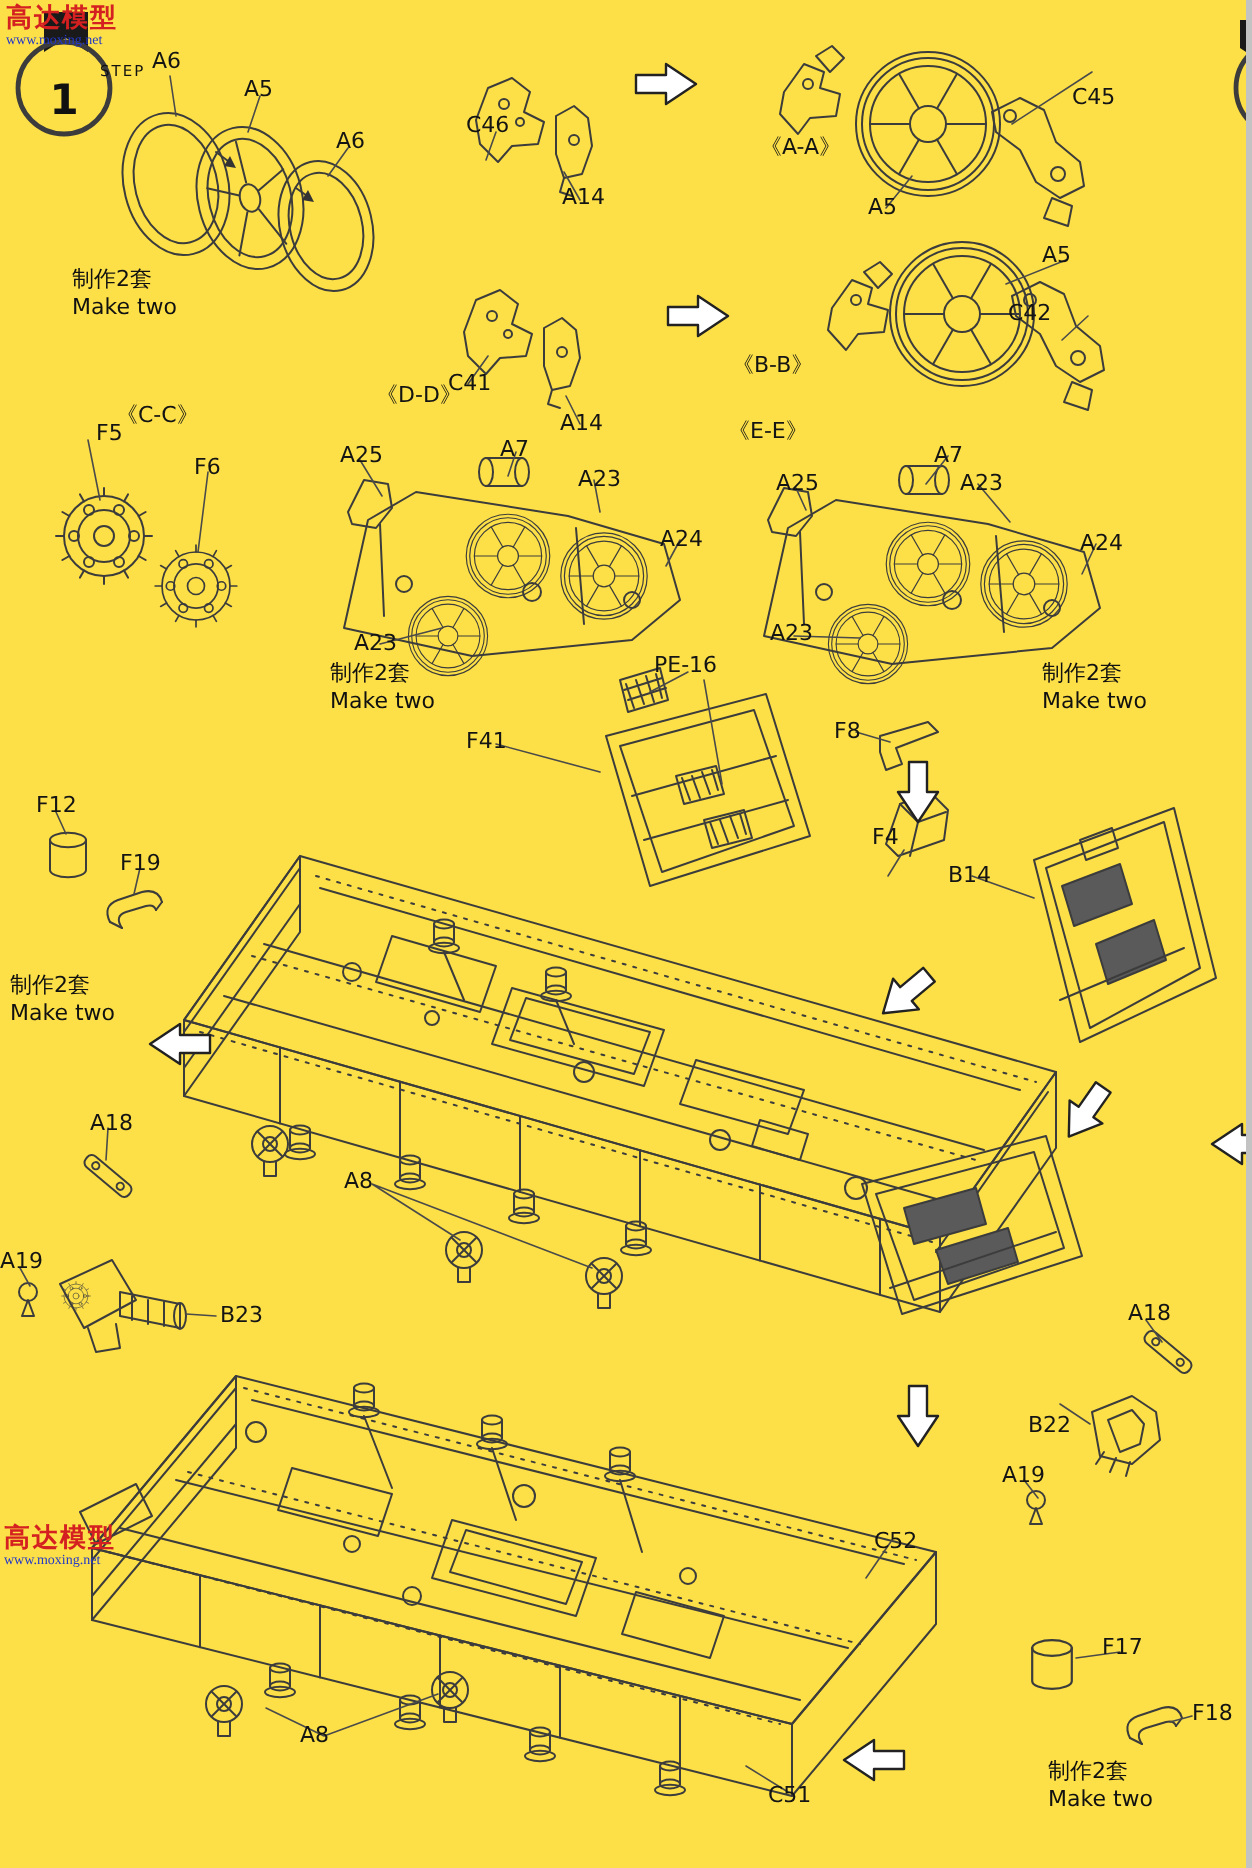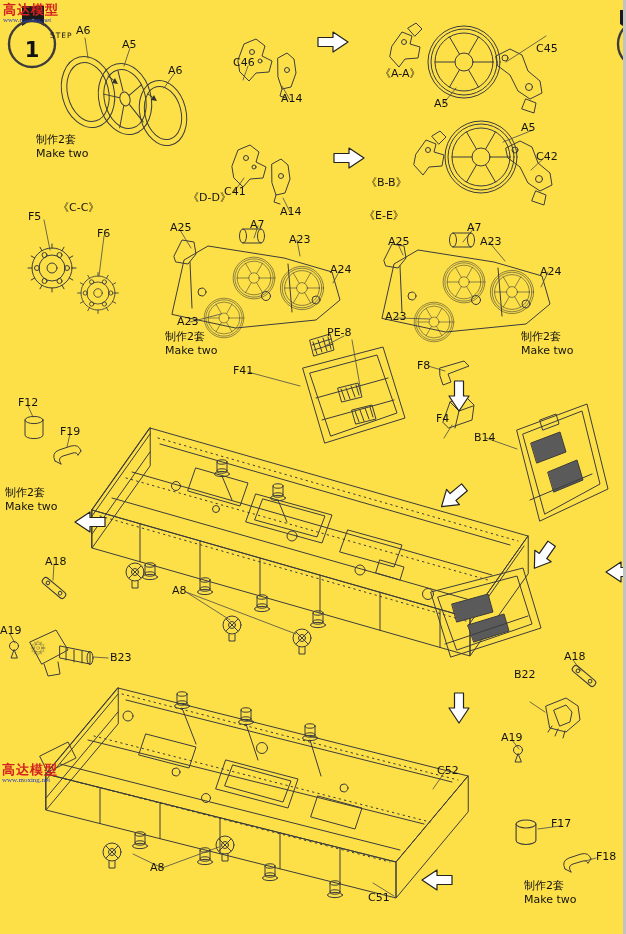--- a/index.html
+++ b/index.html
@@ -338,54 +338,54 @@
 <div class="lbl" style="left:233px;top:56px">C46</div>
 <div class="lbl" style="left:281px;top:92px">A14</div>
 <div class="lbl" style="left:380px;top:66px">《A-A》</div>
 <div class="lbl" style="left:536px;top:42px">C45</div>
 <div class="lbl" style="left:434px;top:97px">A5</div>
 <div class="lbl" style="left:224px;top:185px">C41</div>
 <div class="lbl" style="left:188px;top:190px">《D-D》</div>
 <div class="lbl" style="left:280px;top:205px">A14</div>
 <div class="lbl" style="left:366px;top:175px">《B-B》</div>
 <div class="lbl" style="left:521px;top:121px">A5</div>
-<div class="lbl" style="left:536px;top:150px">C42</div>
+<div class="lbl" style="left:504px;top:150px">C42</div>
 <div class="lbl" style="left:58px;top:200px">《C-C》</div>
 <div class="lbl" style="left:364px;top:208px">《E-E》</div>
-<div class="lbl" style="left:28px;top:210px">F5</div>
+<div class="lbl" style="left:48px;top:210px">F5</div>
 <div class="lbl" style="left:97px;top:227px">F6</div>
 <div class="lbl" style="left:170px;top:221px">A25</div>
 <div class="lbl" style="left:250px;top:218px">A7</div>
 <div class="lbl" style="left:289px;top:233px">A23</div>
 <div class="lbl" style="left:330px;top:263px">A24</div>
 <div class="lbl" style="left:177px;top:315px">A23</div>
 <div class="lbl" style="left:388px;top:235px">A25</div>
 <div class="lbl" style="left:467px;top:221px">A7</div>
 <div class="lbl" style="left:480px;top:235px">A23</div>
 <div class="lbl" style="left:540px;top:265px">A24</div>
 <div class="lbl" style="left:385px;top:310px">A23</div>
-<div class="lbl" style="left:327px;top:326px">PE-8</div>
+<div class="lbl" style="left:327px;top:326px">PE-16</div>
 <div class="lbl" style="left:233px;top:364px">F41</div>
 <div class="lbl" style="left:417px;top:359px">F8</div>
 <div class="lbl" style="left:436px;top:412px">F4</div>
 <div class="lbl" style="left:474px;top:431px">B14</div>
 <div class="lbl" style="left:18px;top:396px">F12</div>
 <div class="lbl" style="left:60px;top:425px">F19</div>
 <div class="lbl" style="left:45px;top:555px">A18</div>
 <div class="lbl" style="left:172px;top:584px">A8</div>
 <div class="lbl" style="left:0px;top:624px">A19</div>
 <div class="lbl" style="left:110px;top:651px">B23</div>
 <div class="lbl" style="left:564px;top:650px">A18</div>
-<div class="lbl" style="left:514px;top:668px">B22</div>
+<div class="lbl" style="left:514px;top:706px">B22</div>
 <div class="lbl" style="left:501px;top:731px">A19</div>
 <div class="lbl" style="left:437px;top:764px">C52</div>
 <div class="lbl" style="left:551px;top:817px">F17</div>
 <div class="lbl" style="left:596px;top:850px">F18</div>
 <div class="lbl" style="left:150px;top:861px">A8</div>
-<div class="lbl" style="left:368px;top:891px">C51</div>
+<div class="lbl" style="left:384px;top:891px">C51</div>
 
 <div class="mk" style="left:36px;top:133px"><span>制作2套</span><br><span>Make two</span></div>
 <div class="mk" style="left:165px;top:330px"><span>制作2套</span><br><span>Make two</span></div>
 <div class="mk" style="left:521px;top:330px"><span>制作2套</span><br><span>Make two</span></div>
 <div class="mk" style="left:5px;top:486px"><span>制作2套</span><br><span>Make two</span></div>
 <div class="mk" style="left:524px;top:879px"><span>制作2套</span><br><span>Make two</span></div>
 
 <div class="scan-edge"></div>
 </div>
 

